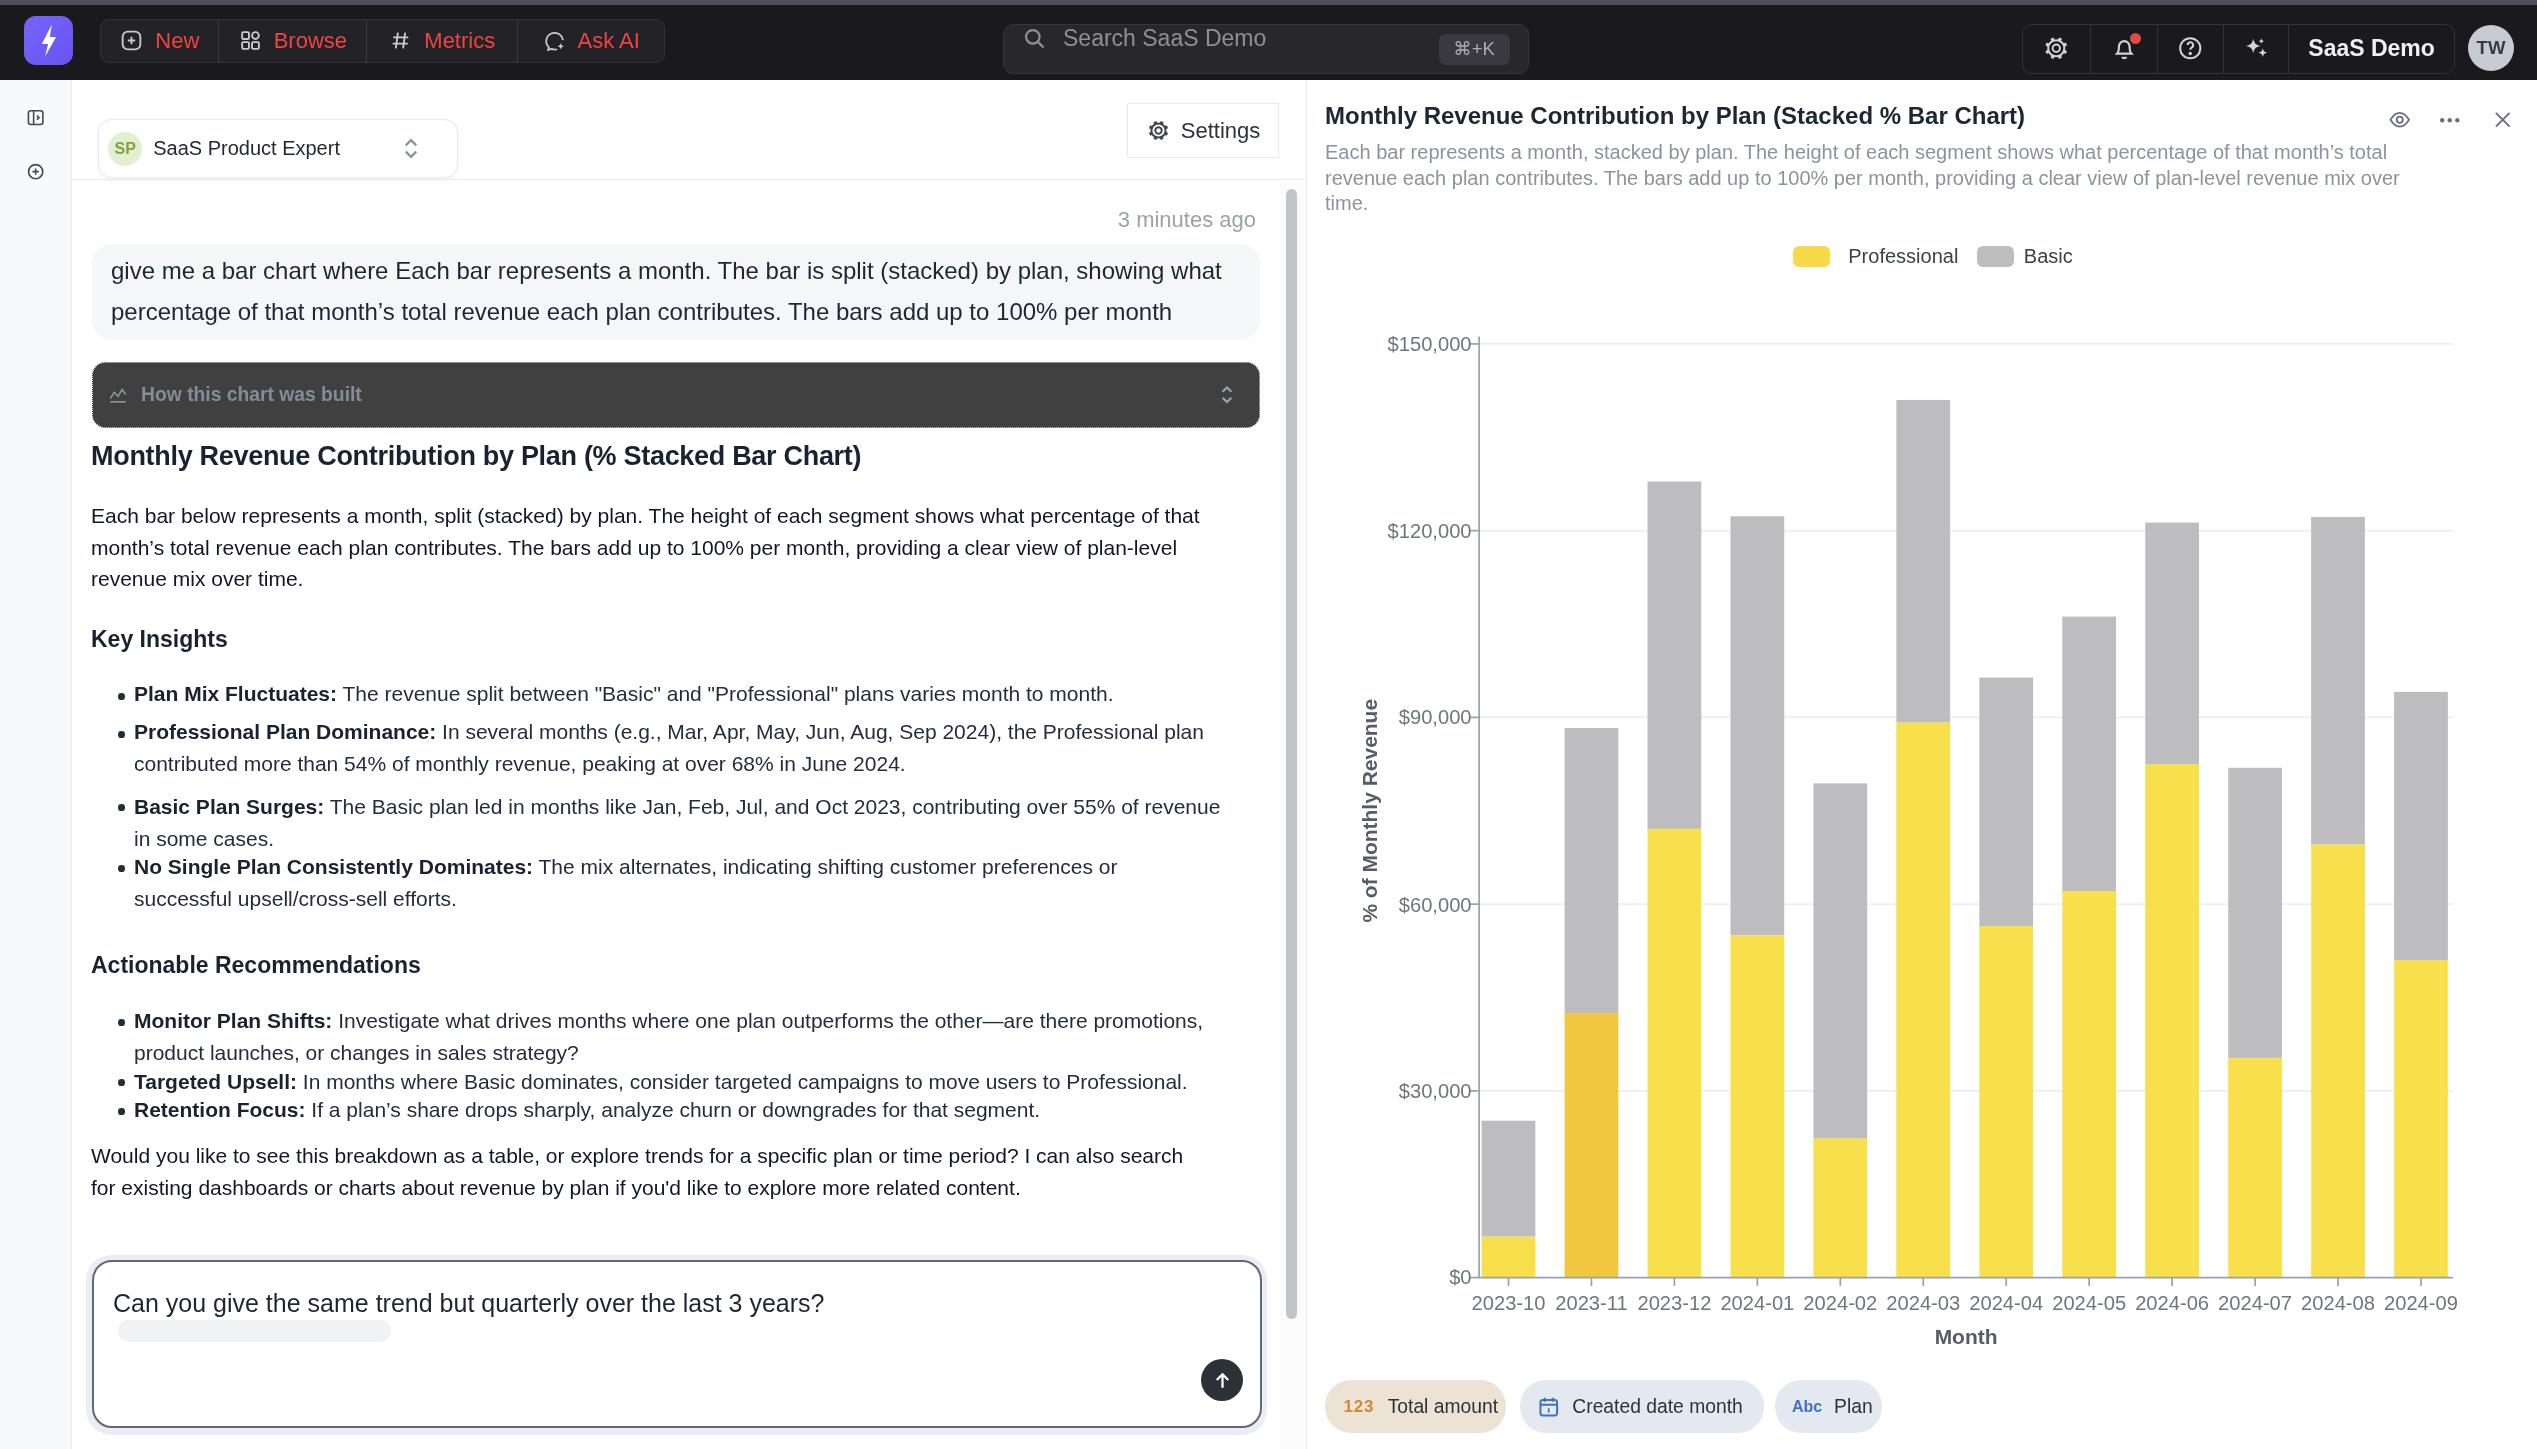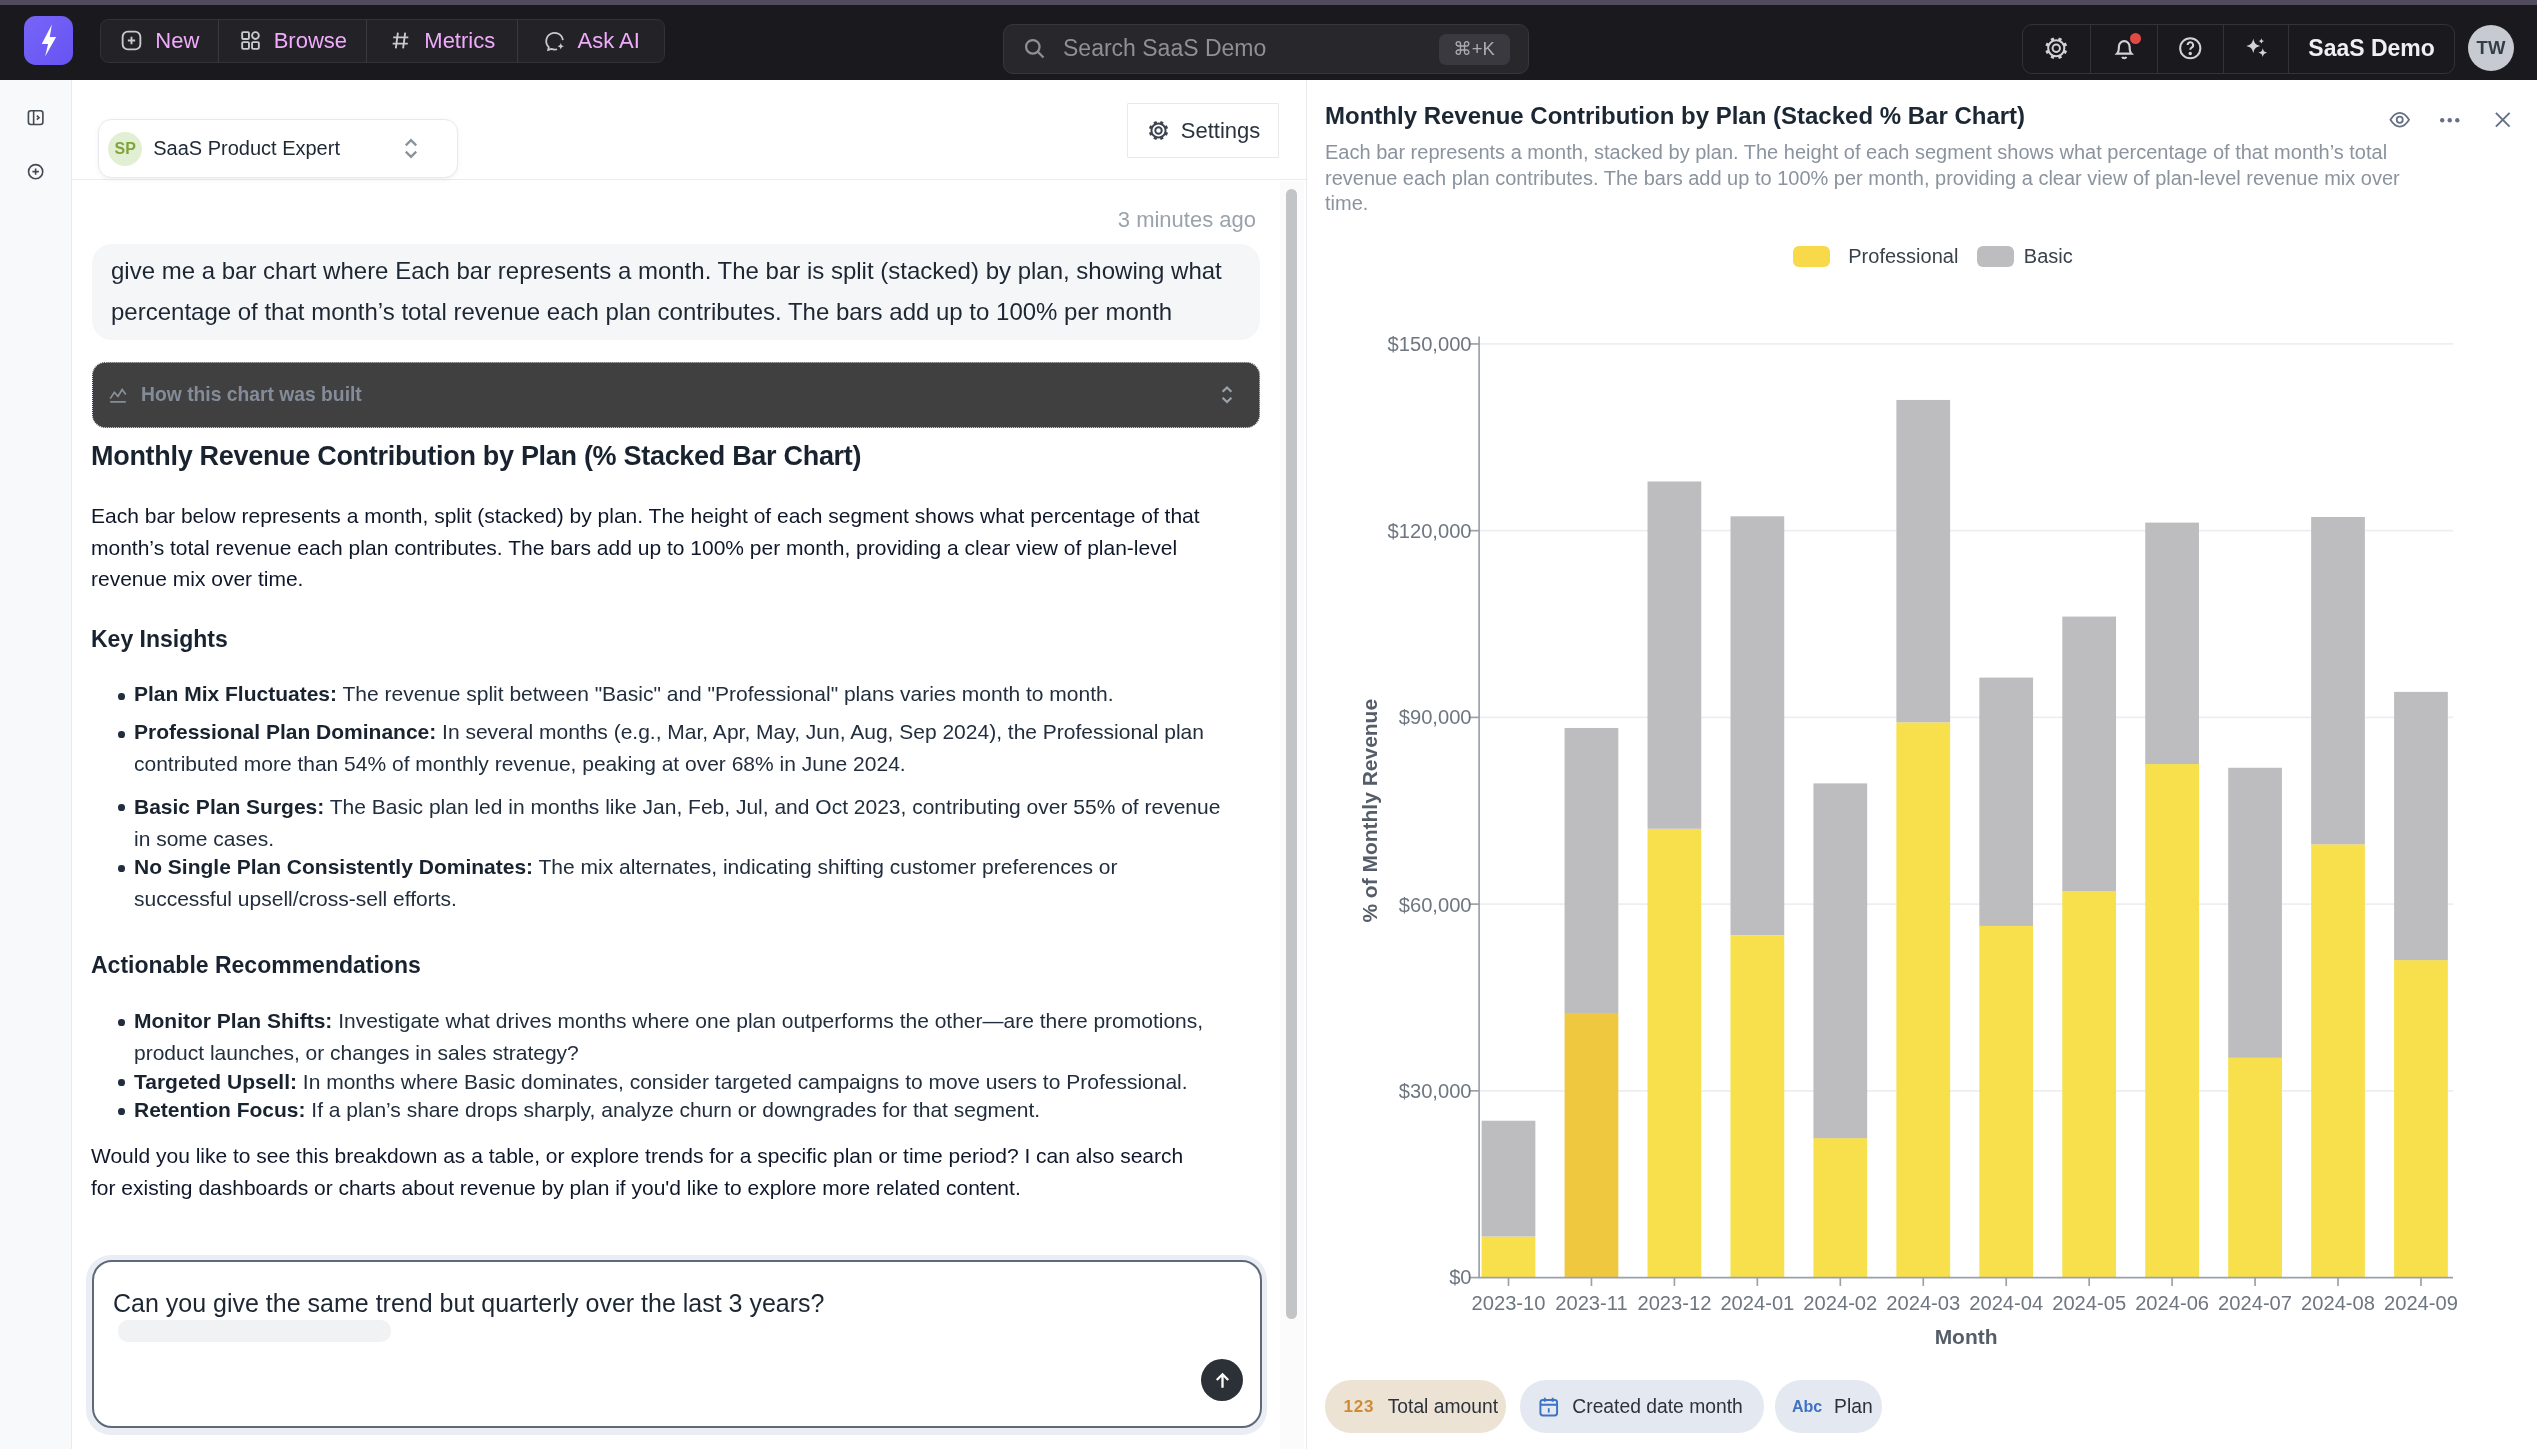--- a/index.html
+++ b/index.html
@@ -10,24 +10,24 @@
 #nav { left:0; top:5px; width:2538px; height:75px; background:#1a191d; }
 #sidebar { left:0; top:80px; width:72px; height:1370px; background:#f8f9fa; border-right:1.7px solid #e8eaec; }
 #chat { left:72px; top:80px; width:1234px; height:1370px; background:#fff; }
 #rpanel { left:1306px; top:80px; width:1232px; height:1370px; background:#fff; border-left:1.7px solid #e7e9ec; }
 
 #logo { left:23.5px; top:16px; width:49px; height:49px; border-radius:11.8px;
   background:linear-gradient(135deg,#7765f8,#6753f2); }
 #navgroup { left:100px; top:18.5px; width:565px; height:44px; background:#232227;
   border:0.8px solid #333238; border-radius:8.4px; display:flex; align-items:center; }
 .navdiv { width:0.8px; height:44px; background:#3a393f; }
-.navitem { display:flex; align-items:center; gap:11px; color:#f0abfc; font-size:22px;
+.navitem { display:flex; align-items:center; gap:11px; color:#ef4444; font-size:22px;
   font-weight:500; justify-content:center; height:44px; }
 #searchbox { left:1003px; top:23.5px; width:526px; height:50px; background:#28272c;
-  border:0.8px solid #37363c; border-radius:10px; display:flex; align-items:center; }
+  border:0.8px solid #37363c; border-radius:10px; display:flex; }
 #searchtext { color:#8f9096; font-size:23px; margin-left:15px; }
 #kbd { position:absolute; right:18.5px; top:9.2px; width:71px; height:31px; background:#3a393f;
   border-radius:6.7px; color:#aaabb1; font-size:18.5px; display:flex; align-items:center; justify-content:center; }
 #rightgroup { left:2022px; top:23.5px; width:433px; height:50px; border:0.8px solid #333238;
   border-radius:10px; display:flex; align-items:center; }
 .rg-div { width:0.8px; height:50px; background:#333238; }
 #saasdemo { color:#f0f0f3; font-size:23px; font-weight:700; }
 #avatar { left:2468px; top:25px; width:46px; height:46px; border-radius:50%; background:#c7cad0;
   color:#323d46; font-weight:700; font-size:18.5px; display:flex; align-items:center; justify-content:center; }
 

